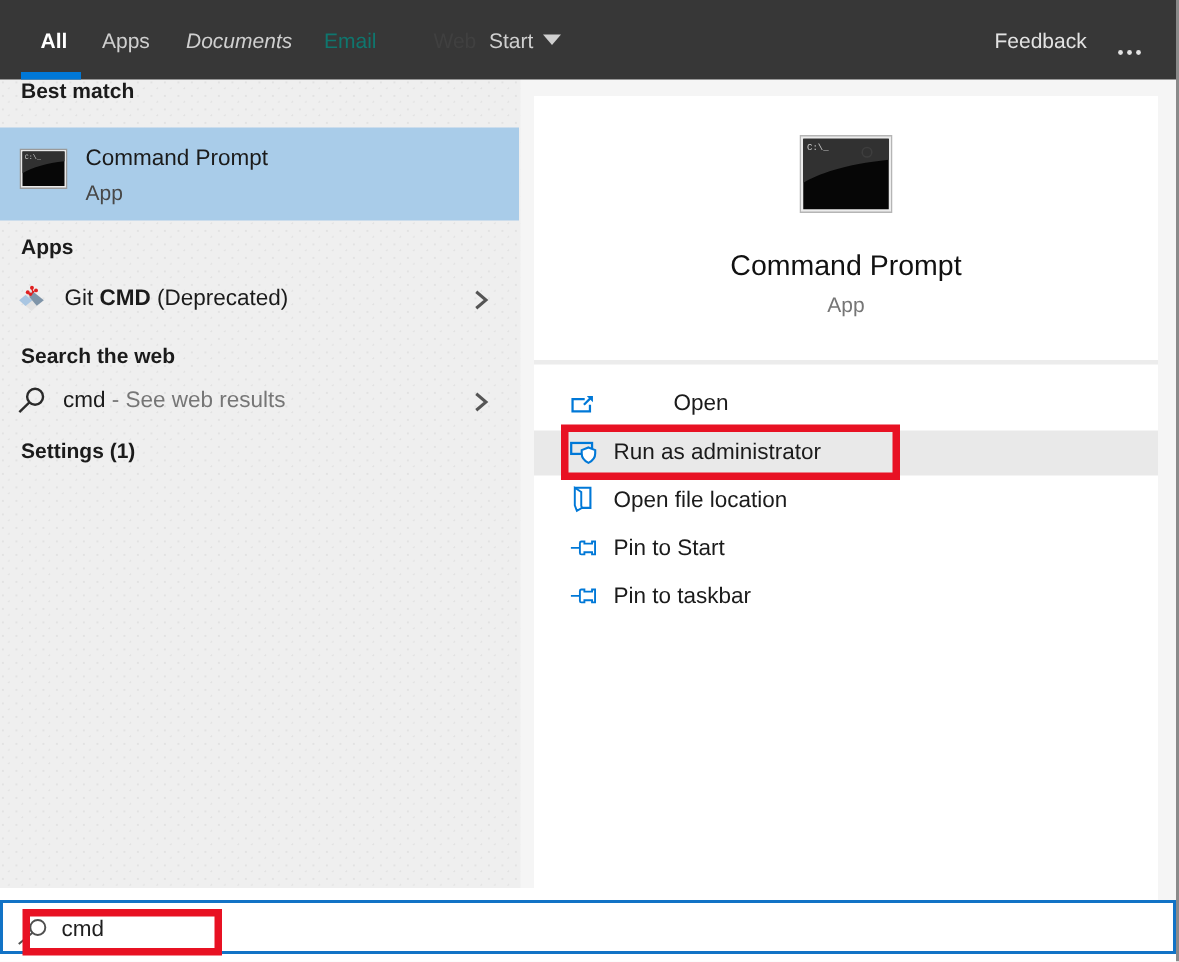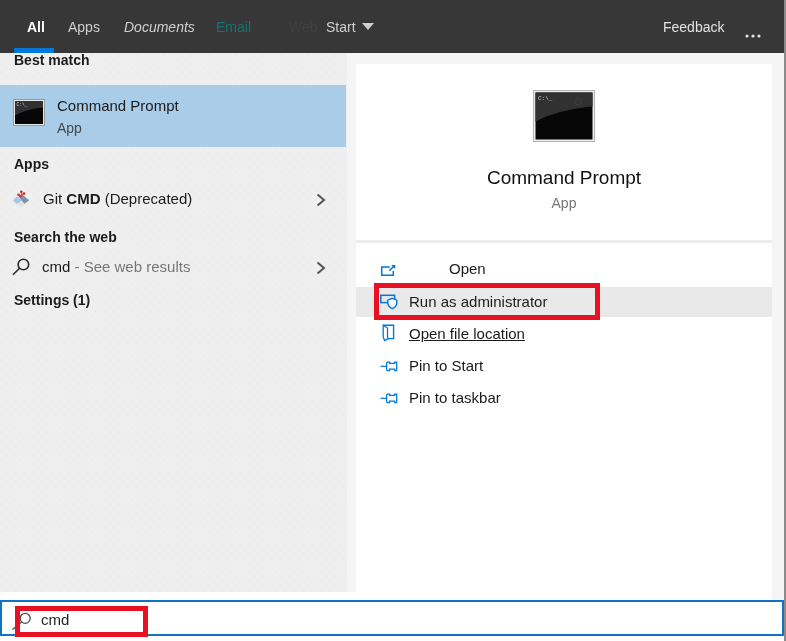--- a/index.html
+++ b/index.html
@@ -123,21 +123,21 @@
   </svg>
 </div>
 <div class="abs" style="left:409px; top:293px; font-size:15px; color:#1b1b1b;">Run as administrator</div>
 
 <div class="abs" style="left:382px; top:324px; width:14px; height:18px;">
   <svg width="14" height="18" viewBox="0 0 14 18">
     <path d="M1.2 1.2 H11.6 V14.6 H6.0" stroke="#0078d7" stroke-width="1.4" fill="none"></path>
     <path d="M1.2 1.2 L5.5 4.0 V13.2 L6.0 14.6 L2.6 16.6 L1.2 12.9 Z" stroke="#0078d7" stroke-width="1.3" fill="none"></path>
   </svg>
 </div>
-<div class="abs" style="left:409px; top:325px; font-size:15px; color:#1b1b1b;text-decoration:underline;">Open file location</div>
+<div class="abs" style="left:409px; top:325px; font-size:15px; color:#1b1b1b;">Open file location</div>
 
 <div class="abs" style="left:380px; top:358px; width:18px; height:12px;">
   <svg width="18" height="12" viewBox="0 0 18 12">
     <path d="M0.6 6.3 H6.6" stroke="#0078d7" stroke-width="1.2"></path>
     <path d="M7.6 2 H9.6 V3.4 H14.7 V2 H16.7 V10.6 H14.7 V9.2 H9.6 V10.6 H7.6 Q6.6 10.6 6.6 9.6 V3 Q6.6 2 7.6 2 Z" stroke="#0078d7" stroke-width="1.25" fill="none"></path>
   </svg>
 </div>
 <div class="abs" style="left:409px; top:357px; font-size:15px; color:#1b1b1b;">Pin to Start</div>
 
 <div class="abs" style="left:380px; top:390px; width:18px; height:12px;">

